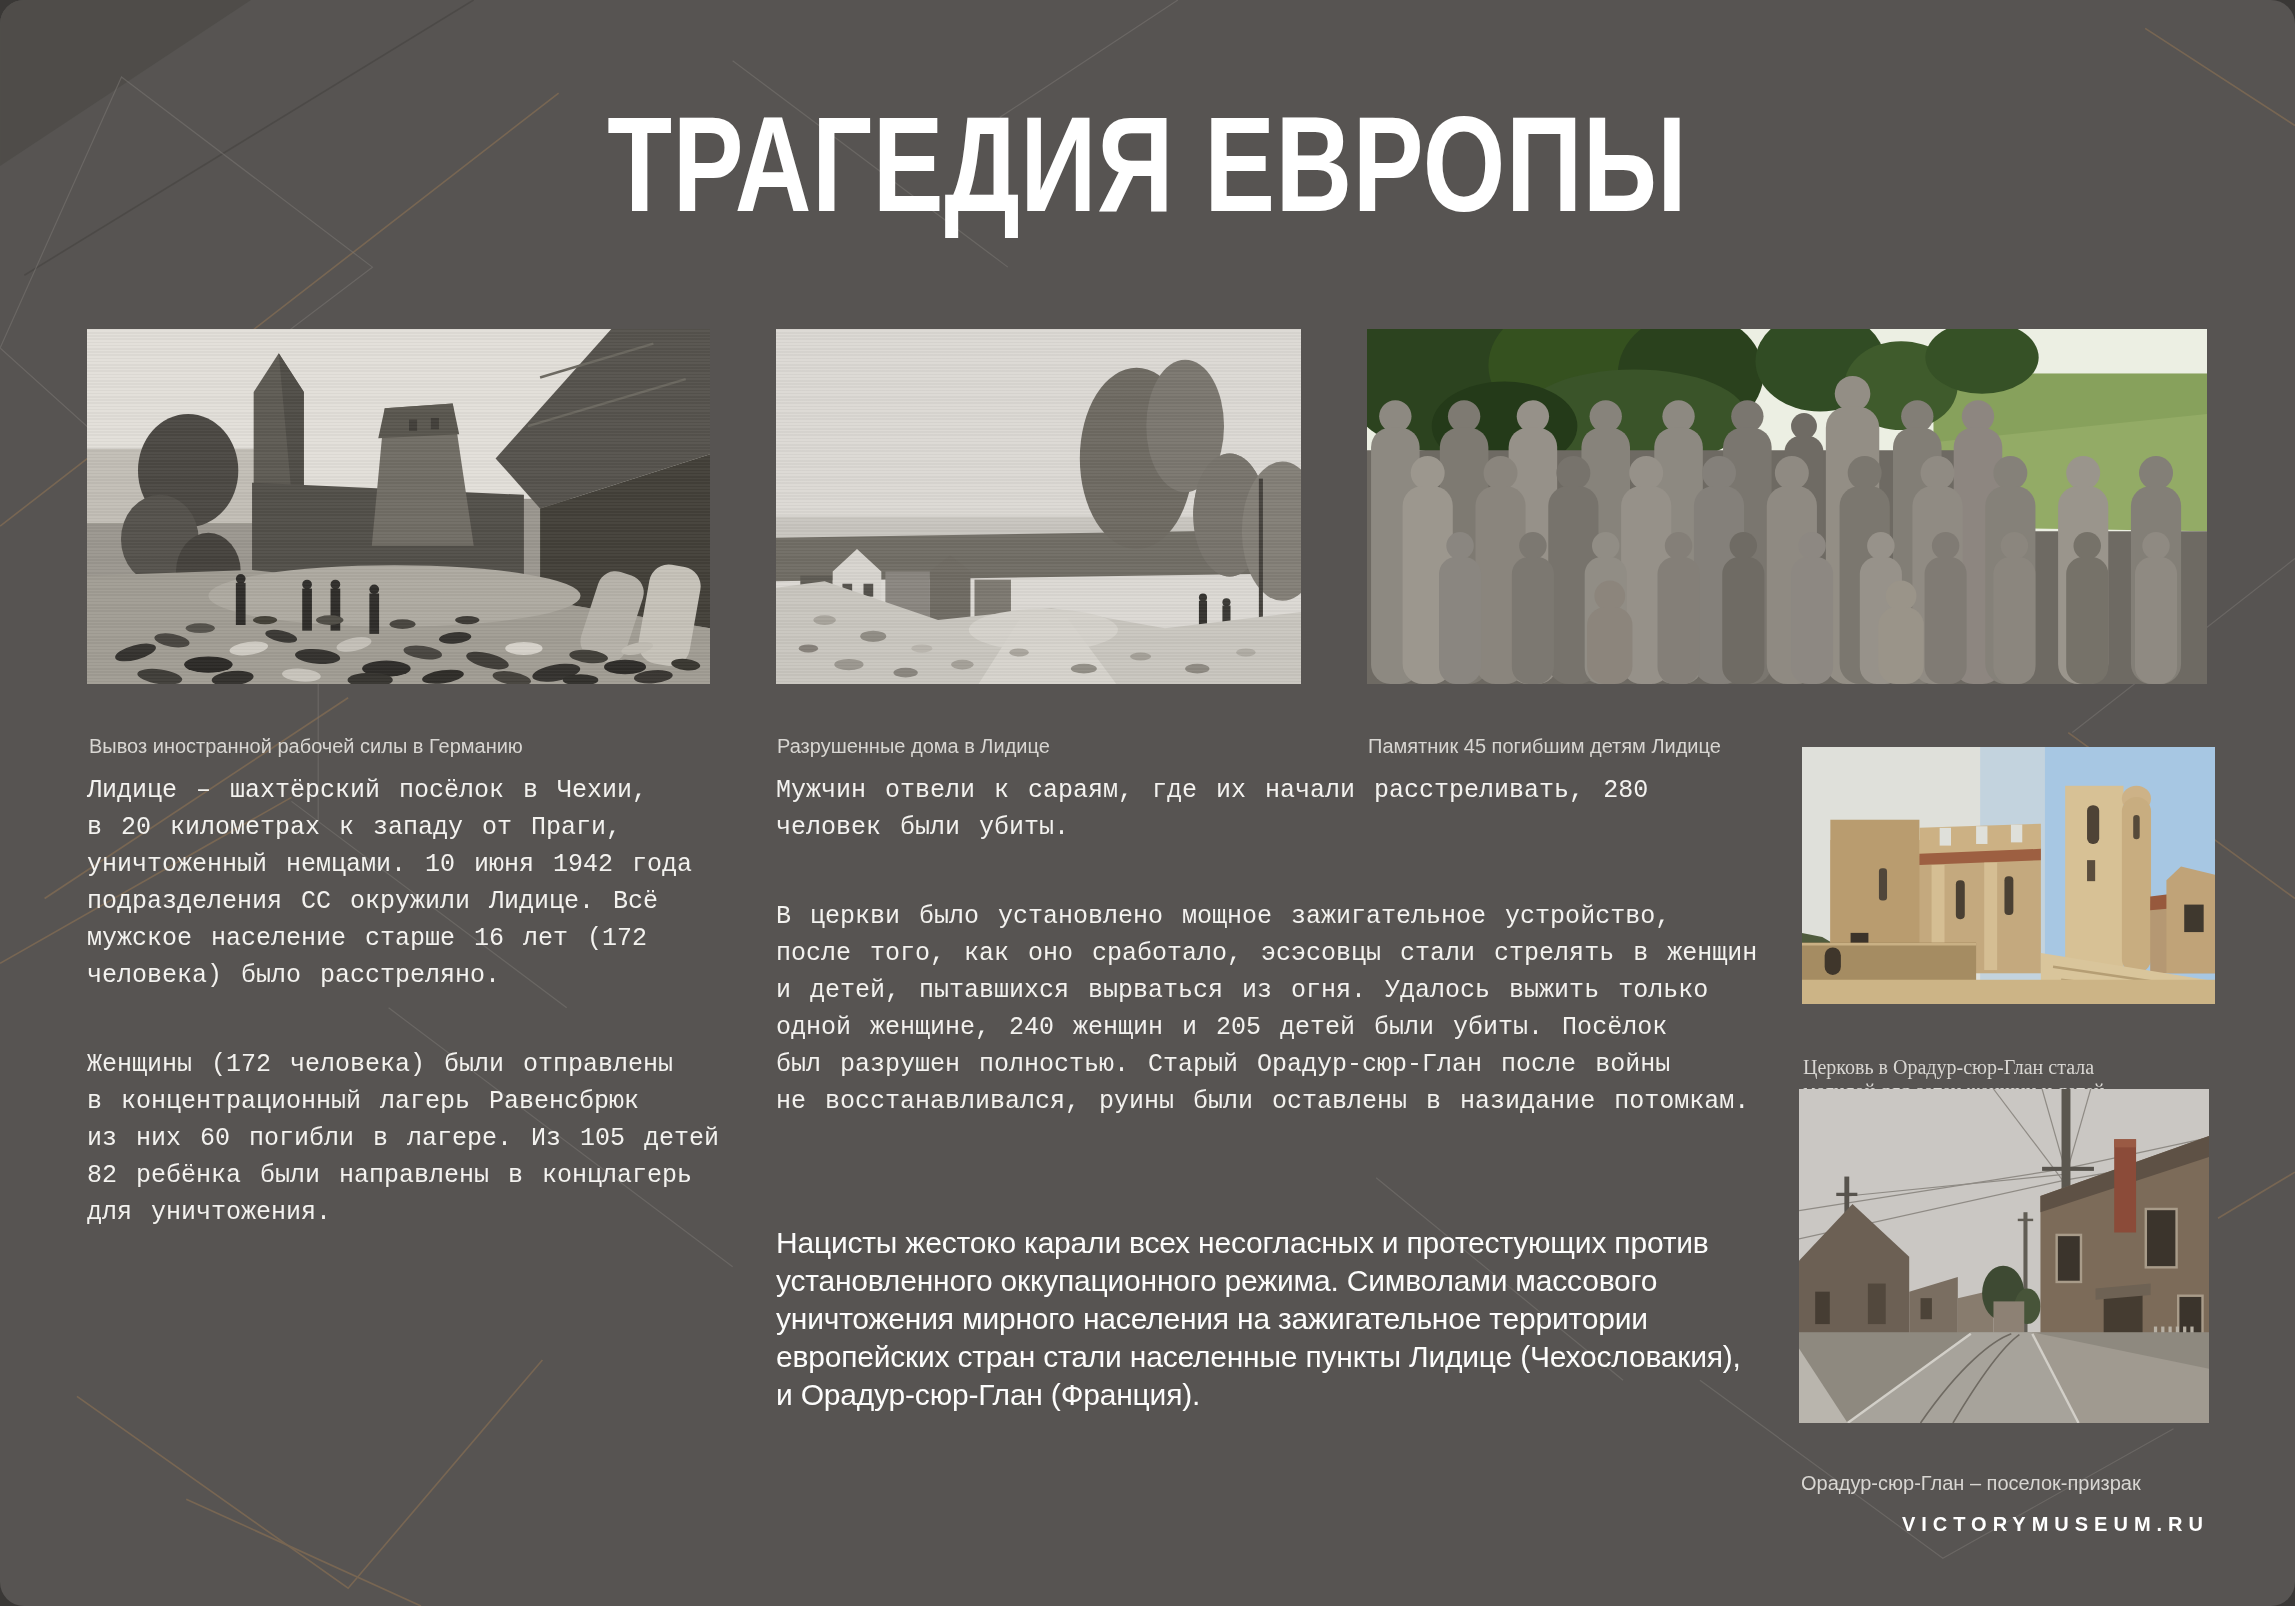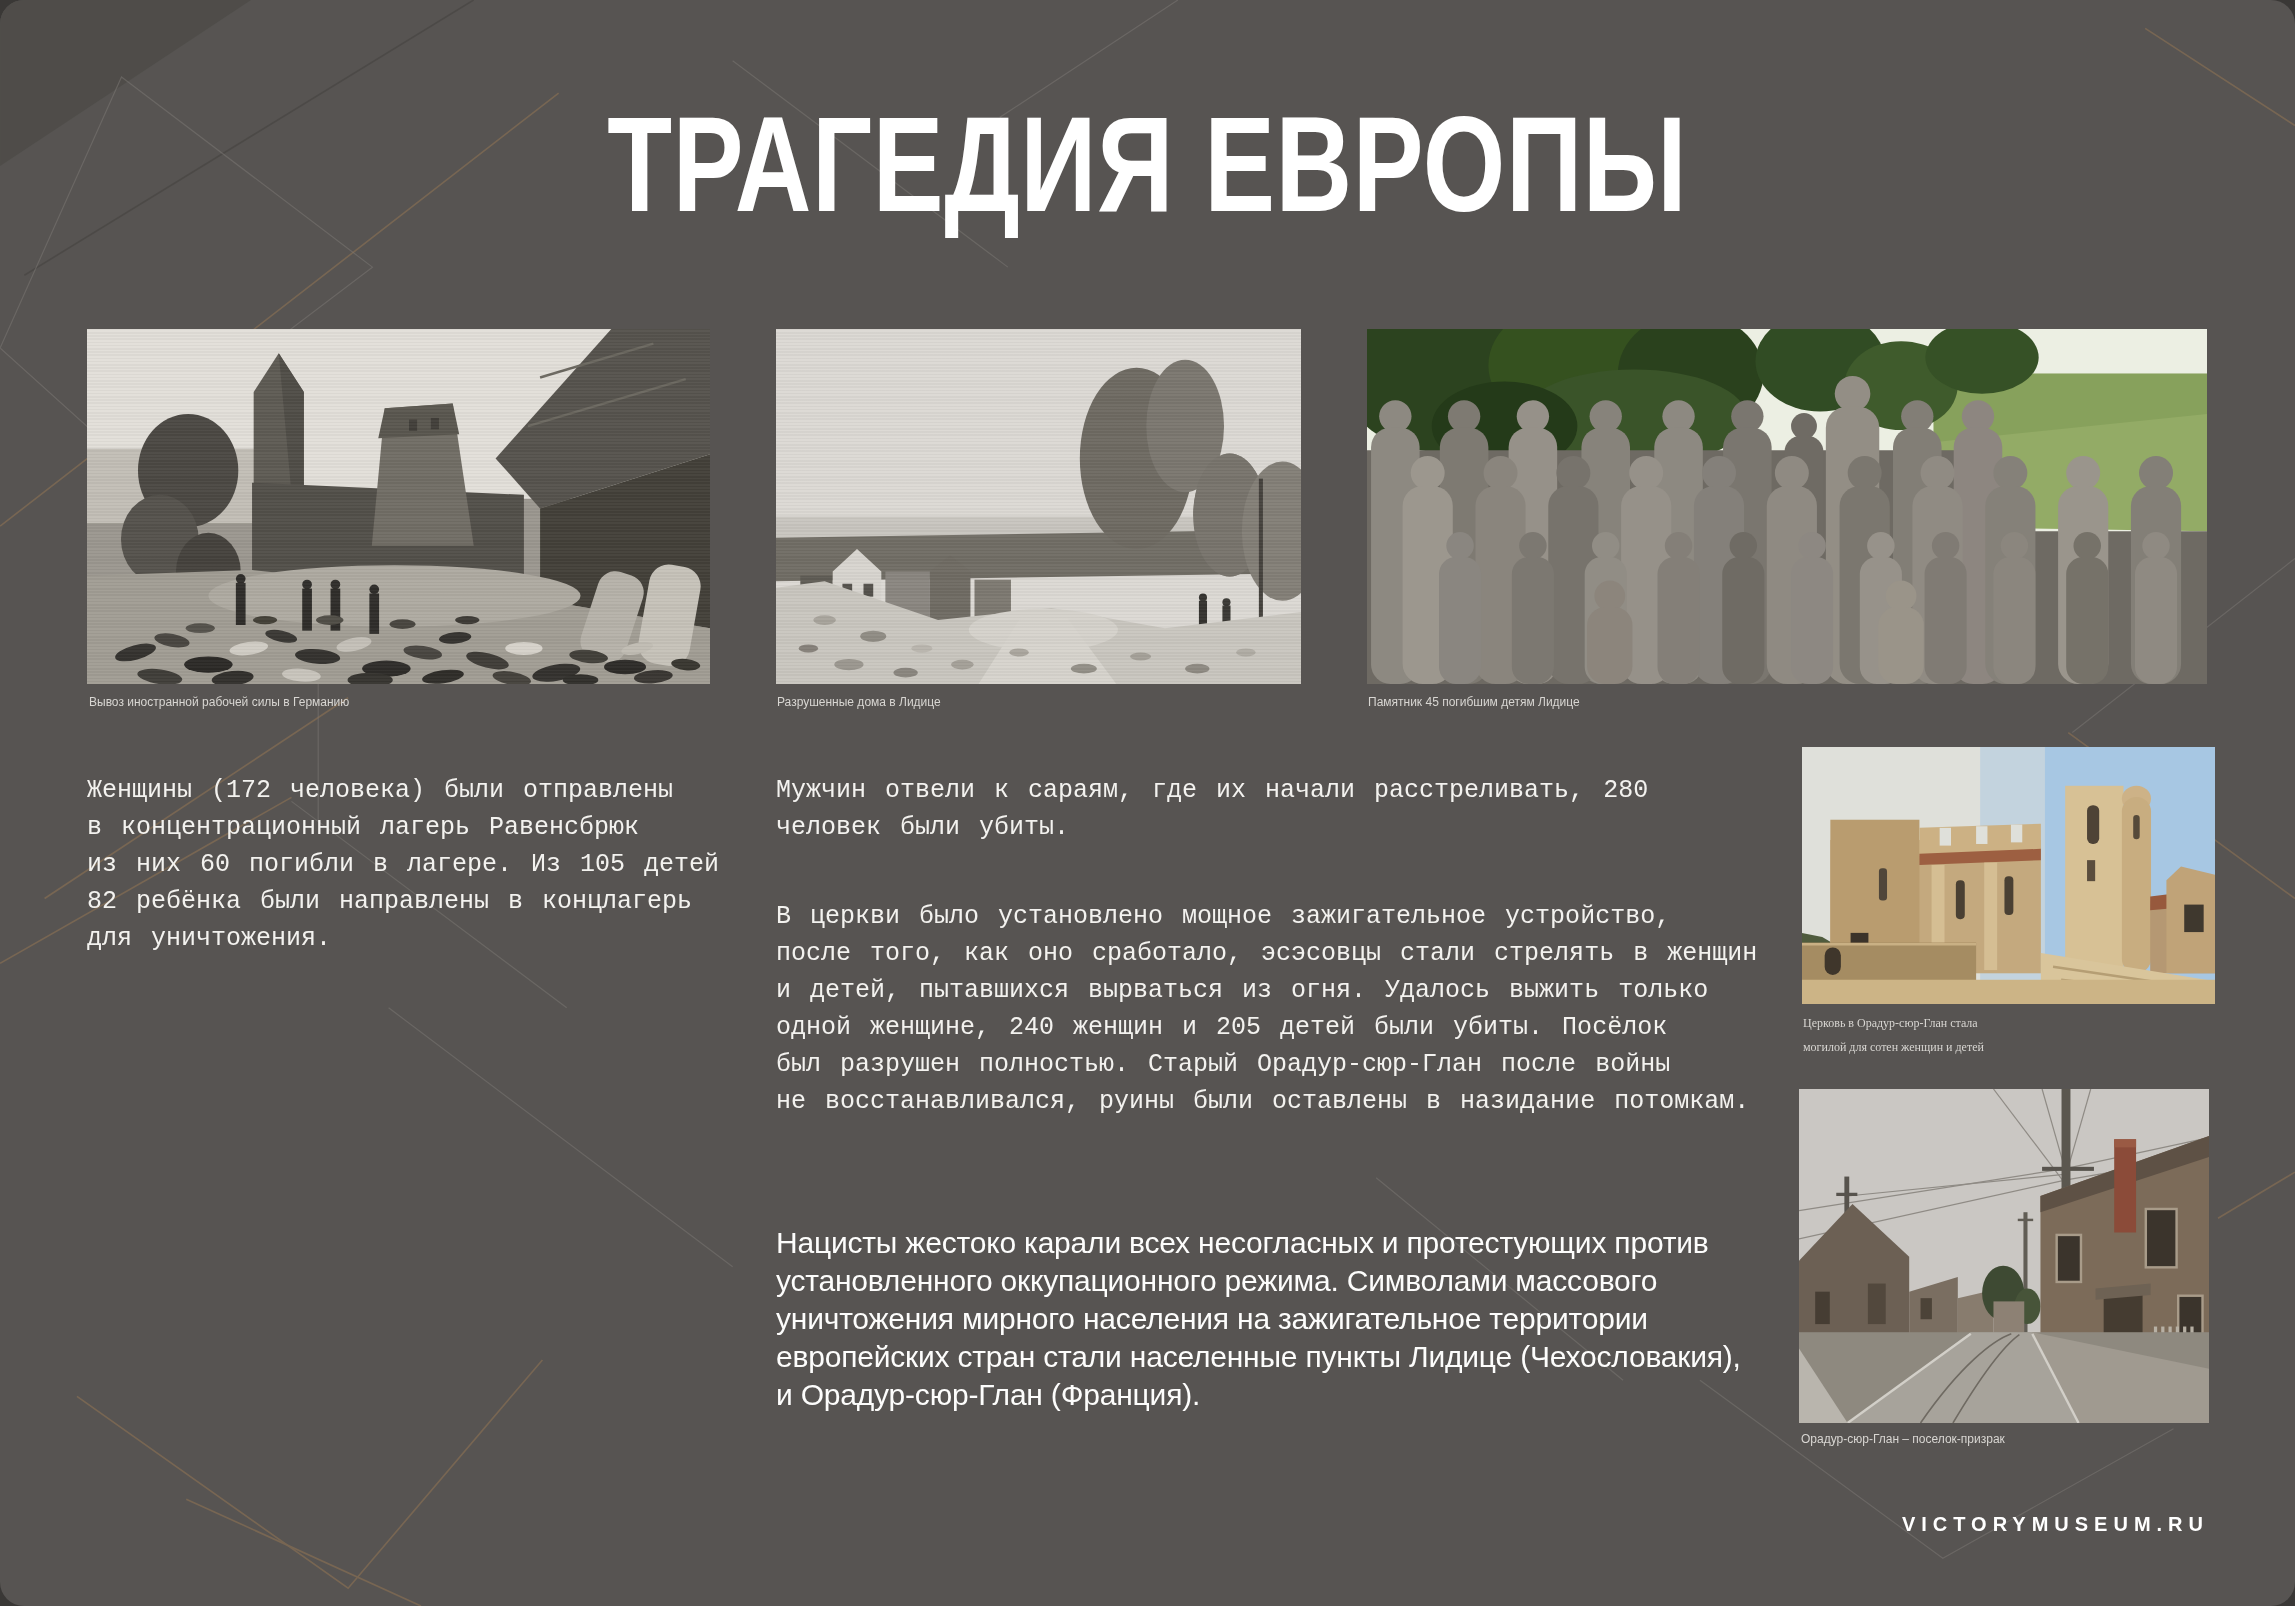--- a/index.html
+++ b/index.html
@@ -11,22 +11,23 @@
   }
   .bg-lines{position:absolute;left:0;top:0;width:100%;height:100%;pointer-events:none;}
   .title-wrap{position:absolute;top:96px;left:0;width:100%;text-align:center;}
   .title-wrap span{
     display:inline-block;font-weight:700;font-size:136px;line-height:1.0;
     color:#ffffff;letter-spacing:0.8px;transform:scaleX(0.78);white-space:nowrap;
   }
   .photo{position:absolute;overflow:hidden;background:#7a7772;}
   .photo svg{display:block;width:100%;height:100%;}
   .cap{
-    position:absolute;font-size:12px;line-height:24px;color:#d8d6d2;
+    position:absolute;font-size:20px;line-height:24px;color:#d8d6d2;
     white-space:pre-line;
+    margin-top:44px;
   }
   .tw{
     position:absolute;
     font-family:"Liberation Mono","DejaVu Sans Mono",monospace;
     font-size:25px;line-height:37px;color:#f3f2ef;white-space:pre-line;
     word-spacing:4px;
   }
   .tw p{margin:0 0 14.6px 0;}
   .summary{
     position:absolute;font-size:30px;line-height:38px;color:#fdfdfc;
@@ -280,20 +281,26 @@
       <circle cx="300" cy="330" r="19" fill="#8c857c"></circle>
         <rect x="272" y="344" width="56" height="95" rx="22" fill="#8c857c"></rect>
     </svg>
   </div>
 
   <div class="cap" style="left:89px;top:690px;width:567px;">Вывоз иностранной рабочей силы в Германию</div>
   <div class="cap" style="left:777px;top:690px;width:518px;">Разрушенные дома в Лидице</div>
   <div class="cap" style="left:1368px;top:690px;width:729px;">Памятник 45 погибшим детям Лидице</div>
 
   <div class="tw" style="left:87px;top:735px;width:672px;">
+    <p>Лидице – шахтёрский посёлок в Чехии,
+в 20 километрах к западу от Праги,
+уничтоженный немцами. 10 июня 1942 года
+подразделения СС окружили Лидице. Всё
+мужское население старше 16 лет (172
+человека) было расстреляно.</p>
     <p>Женщины (172 человека) были отправлены
 в концентрационный лагерь Равенсбрюк
 из них 60 погибли в лагере. Из 105 детей
 82 ребёнка были направлены в концлагерь
 для уничтожения.</p>
   </div>
 
   <div class="tw" style="left:776px;top:735px;width:1053px;">
     <p>Мужчин отвели к сараям, где их начали расстреливать, 280
 человек были убиты.</p>

